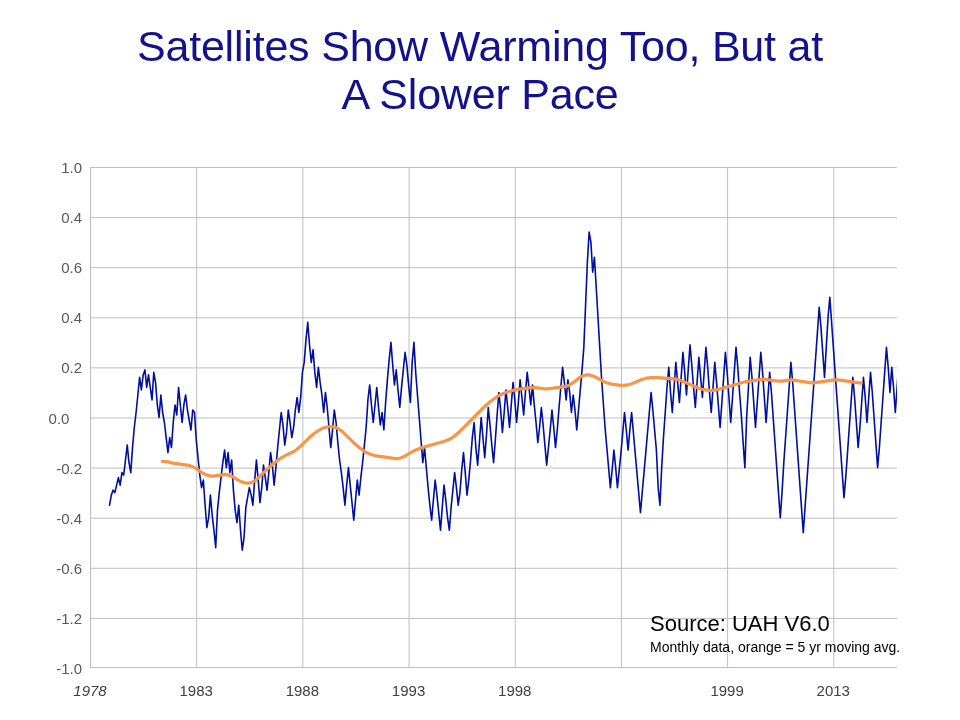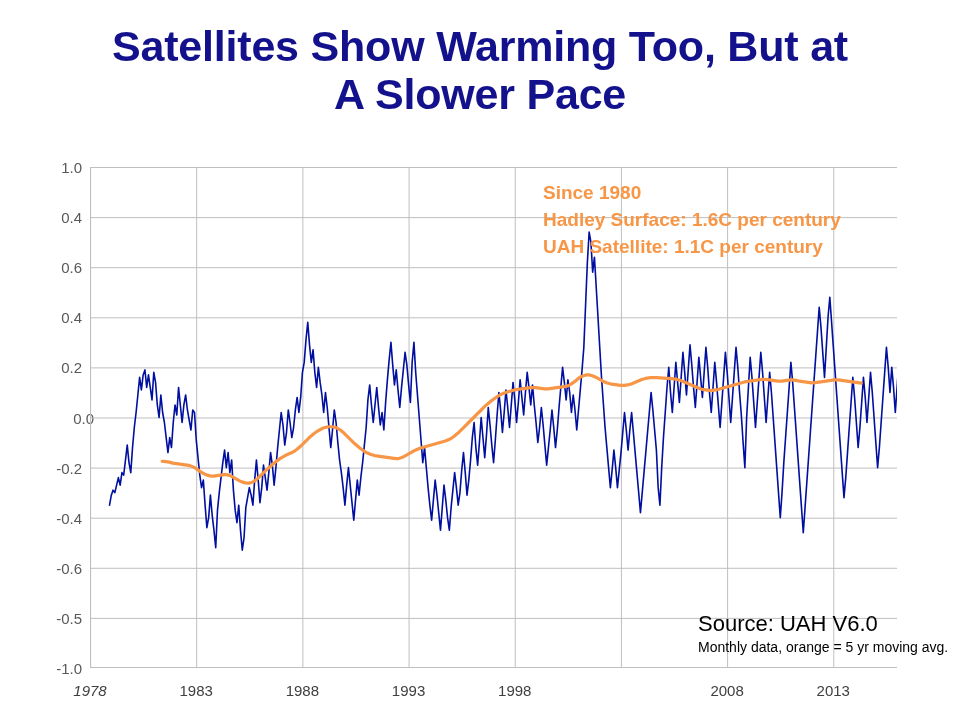--- a/index.html
+++ b/index.html
@@ -11,21 +11,21 @@
     position:relative;
   }
   #slide{position:absolute;left:0;top:0;width:960px;height:720px;}
 
   
   #chart-title{
     position:absolute;left:0;top:22px;width:960px;
     text-align:center;
     color:#13128C;
     font-size:43px;
-    font-weight:700;
+    font-weight:400;
     line-height:1.12;
     letter-spacing:-0.2px;
   }
   #chart-title .ln{display:block;}
 
   
   #plot-area{
     position:absolute;left:90px;top:167px;width:807px;height:501px;
   }
   #plot-svg{position:absolute;left:0;top:0;}
@@ -57,56 +57,55 @@
     line-height:1.42;
     white-space:nowrap;
   }
   #trend-note .ln{display:block;}
 
   #source-note{
     position:absolute;left:650px;top:612px;
     color:#000000;
     line-height:1.12;
     white-space:nowrap;
-    margin-left:48px;
   }
   #source-main{display:block;font-size:22px;}
   #source-sub{display:block;font-size:14px;margin-top:3px;}
 </style>
 </head>
 <body>
 
 <div id="slide">
 
   <div id="chart-title">
     <span class="ln">Satellites Show Warming Too, But at</span>
     <span class="ln">A Slower Pace</span>
   </div>
 
   <div id="yticks">
       <div class="ytick" style="left: 36px; top: 160px;">1.0</div>
       <div class="ytick" style="left: 36px; top: 210.1px;">0.4</div>
       <div class="ytick" style="left: 36px; top: 260.2px; text-align: right;">0.6</div>
       <div class="ytick" style="left: 36px; top: 310.3px;">0.4</div>
       <div class="ytick" style="left: 36px; top: 360.4px;">0.2</div>
-      <div class="ytick" style="left: 48px; top: 410.5px;">0.0</div>
+      <div class="ytick" style="left: 36px; top: 410.5px; text-align: center;">0.0</div>
       <div class="ytick" style="left: 36px; top: 460.6px;">-0.2</div>
       <div class="ytick" style="left: 36px; top: 510.7px;">-0.4</div>
       <div class="ytick" style="left: 36px; top: 560.8px;">-0.6</div>
-      <div class="ytick" style="left: 36px; top: 610.9px;">-0.5</div>
+      <div class="ytick" style="left: 36px; top: 610.9px;">-1.2</div>
       <div class="ytick" style="left: 36px; top: 661px;">-1.0</div>
     </div>
   <div id="xticks">
       <div class="xtick" style="left: 55px; top: 683px; font-style: italic;">1978</div>
       <div class="xtick" style="left: 161.184px; top: 683px;">1983</div>
       <div class="xtick" style="left: 267.368px; top: 683px;">1988</div>
       <div class="xtick" style="left: 373.553px; top: 683px;">1993</div>
       <div class="xtick" style="left: 479.737px; top: 683px;">1998</div>
       <div class="xtick" style="left: 585.921px; top: 683px; margin-top: 34px;">2003</div>
-      <div class="xtick" style="left: 692.105px; top: 683px;">2008</div>
+      <div class="xtick" style="left: 692.105px; top: 683px;">1999</div>
       <div class="xtick" style="left: 798.289px; top: 683px;">2013</div>
     </div>
 
   <div id="plot-area">
     <svg id="plot-svg" width="807" height="501" viewBox="0 0 807 501">
         <line x1="0" y1="0.5" x2="807" y2="0.5" stroke="#BFBFBF" stroke-width="1"></line>
         <line x1="0" y1="50.59999999999999" x2="807" y2="50.59999999999999" stroke="#BFBFBF" stroke-width="1"></line>
         <line x1="0" y1="100.7" x2="807" y2="100.7" stroke="#BFBFBF" stroke-width="1"></line>
         <line x1="0" y1="150.79999999999998" x2="807" y2="150.79999999999998" stroke="#BFBFBF" stroke-width="1"></line>
         <line x1="0" y1="200.9" x2="807" y2="200.9" stroke="#BFBFBF" stroke-width="1"></line>
@@ -124,24 +123,19 @@
         <line x1="531.421052631579" y1="0" x2="531.421052631579" y2="501" stroke="#BFBFBF" stroke-width="1"></line>
         <line x1="637.6052631578948" y1="0" x2="637.6052631578948" y2="501" stroke="#BFBFBF" stroke-width="1"></line>
         <line x1="743.7894736842105" y1="0" x2="743.7894736842105" y2="501" stroke="#BFBFBF" stroke-width="1"></line>
         <line x1="0.5" y1="0" x2="0.5" y2="501" stroke="#BFBFBF" stroke-width="1.2"></line>
         <line x1="0" y1="500.5" x2="807" y2="500.5" stroke="#BFBFBF" stroke-width="1.2"></line>
         <path d="M19.54,338.18 L21.31,328.16 L23.08,323.14 L24.85,325.65 L26.62,318.13 L28.39,310.62 L30.16,318.13 L31.93,305.61 L33.70,308.12 L35.47,293.08 L37.24,278.06 L39.00,295.59 L40.77,305.61 L42.54,280.56 L44.31,260.52 L46.08,245.49 L47.85,227.96 L49.62,210.42 L51.39,222.94 L53.16,207.91 L54.93,202.91 L56.70,220.44 L58.47,207.91 L60.24,220.44 L62.01,232.96 L63.78,205.41 L65.55,215.43 L67.32,237.97 L69.09,250.50 L70.86,227.96 L72.63,245.49 L74.40,255.51 L76.17,270.54 L77.94,285.57 L79.71,270.54 L81.48,280.56 L83.25,255.51 L85.02,237.97 L86.79,248.00 L88.56,220.44 L90.33,237.97 L92.10,255.51 L93.87,237.97 L95.64,227.96 L97.41,242.98 L99.18,253.00 L100.95,263.03 L102.72,242.98 L104.49,245.49 L106.25,273.05 L108.02,290.58 L109.79,308.12 L111.56,320.64 L113.33,313.13 L115.10,338.18 L116.87,360.72 L118.64,350.70 L120.41,328.16 L122.18,348.20 L123.95,363.22 L125.72,380.76 L127.49,343.19 L129.26,325.65 L131.03,310.62 L132.80,295.59 L134.57,283.06 L136.34,300.60 L138.11,285.57 L139.88,305.61 L141.65,293.08 L143.42,323.14 L145.19,343.19 L146.96,355.71 L148.73,338.18 L150.50,363.22 L152.27,383.26 L154.04,370.74 L155.81,340.68 L157.58,330.66 L159.35,320.64 L161.12,328.16 L162.89,338.18 L164.66,313.13 L166.43,293.08 L168.20,313.13 L169.97,335.67 L171.74,320.64 L173.50,298.09 L175.27,310.62 L177.04,323.14 L178.81,305.61 L180.58,285.57 L182.35,298.09 L184.12,318.13 L185.89,300.60 L187.66,280.56 L189.43,263.03 L191.20,245.49 L192.97,258.01 L194.74,278.06 L196.51,265.53 L198.28,242.98 L200.05,255.51 L201.82,270.54 L203.59,260.52 L205.36,242.98 L207.13,230.46 L208.90,245.49 L210.67,230.46 L212.44,205.41 L214.21,195.39 L215.98,172.84 L217.75,155.31 L219.52,177.85 L221.29,195.39 L223.06,182.87 L224.83,205.41 L226.60,220.44 L228.37,200.40 L230.14,215.43 L231.91,227.96 L233.68,245.49 L235.45,225.45 L237.22,240.48 L238.99,260.52 L240.75,280.56 L242.52,263.03 L244.29,242.98 L246.06,255.51 L247.83,275.55 L249.60,293.08 L251.37,305.61 L253.14,320.64 L254.91,338.18 L256.68,318.13 L258.45,300.60 L260.22,318.13 L261.99,335.67 L263.76,353.20 L265.53,333.17 L267.30,313.13 L269.07,328.16 L270.84,310.62 L272.61,295.59 L274.38,278.06 L276.15,260.52 L277.92,232.96 L279.69,217.94 L281.46,237.97 L283.23,255.51 L285.00,237.97 L286.77,220.44 L288.54,240.48 L290.31,258.01 L292.08,245.49 L293.85,263.03 L295.62,235.47 L297.39,212.92 L299.16,192.88 L300.93,175.35 L302.70,197.90 L304.47,217.94 L306.24,202.91 L308.00,222.94 L309.77,240.48 L311.54,220.44 L313.31,202.91 L315.08,185.37 L316.85,197.90 L318.62,217.94 L320.39,235.47 L322.16,195.39 L323.93,175.35 L325.70,205.41 L327.47,227.96 L329.24,250.50 L331.01,273.05 L332.78,295.59 L334.55,280.56 L336.32,300.60 L338.09,320.64 L339.86,338.18 L341.63,353.20 L343.40,333.17 L345.17,313.13 L346.94,328.16 L348.71,345.69 L350.48,363.22 L352.25,340.68 L354.02,318.13 L355.79,333.17 L357.56,350.70 L359.33,363.22 L361.10,340.68 L362.87,323.14 L364.64,305.61 L366.41,320.64 L368.18,338.18 L369.95,325.65 L371.72,303.11 L373.49,285.57 L375.25,305.61 L377.02,328.16 L378.79,313.13 L380.56,293.08 L382.33,270.54 L384.10,255.51 L385.87,280.56 L387.64,298.09 L389.41,275.55 L391.18,250.50 L392.95,270.54 L394.72,290.58 L396.49,268.04 L398.26,240.48 L400.03,258.01 L401.80,278.06 L403.57,295.59 L405.34,273.05 L407.11,248.00 L408.88,225.45 L410.65,242.98 L412.42,265.53 L414.19,245.49 L415.96,222.94 L417.73,240.48 L419.50,260.52 L421.27,237.97 L423.04,215.43 L424.81,232.96 L426.58,255.51 L428.35,235.47 L430.12,212.92 L431.89,230.46 L433.66,248.00 L435.43,225.45 L437.20,205.41 L438.97,220.44 L440.74,237.97 L442.50,217.94 L444.27,237.97 L446.04,255.51 L447.81,275.55 L449.58,260.52 L451.35,240.48 L453.12,258.01 L454.89,278.06 L456.66,298.09 L458.43,280.56 L460.20,263.03 L461.97,242.98 L463.74,260.52 L465.51,280.56 L467.28,263.03 L469.05,240.48 L470.82,220.44 L472.59,200.40 L474.36,215.43 L476.13,232.96 L477.90,212.92 L479.67,225.45 L481.44,245.49 L483.21,227.96 L484.98,242.98 L486.75,263.03 L488.52,242.98 L490.29,222.94 L492.06,202.91 L493.83,180.36 L495.60,137.78 L497.37,95.19 L499.14,65.13 L500.91,75.15 L502.68,105.21 L504.45,90.18 L506.22,120.24 L507.99,150.30 L509.75,180.36 L511.52,210.42 L513.29,235.47 L515.06,260.52 L516.83,280.56 L518.60,300.60 L520.37,320.64 L522.14,303.11 L523.91,283.06 L525.68,300.60 L527.45,320.64 L529.22,303.11 L530.99,285.57 L532.76,265.53 L534.53,245.49 L536.30,263.03 L538.07,283.06 L539.84,263.03 L541.61,245.49 L543.38,265.53 L545.15,285.57 L546.92,305.61 L548.69,325.65 L550.46,345.69 L552.23,325.65 L554.00,305.61 L555.77,285.57 L557.54,265.53 L559.31,245.49 L561.08,225.45 L562.85,242.98 L564.62,263.03 L566.39,283.06 L568.16,320.64 L569.93,338.18 L571.70,300.60 L573.47,270.54 L575.24,245.49 L577.00,220.44 L578.77,200.40 L580.54,225.45 L582.31,245.49 L584.08,220.44 L585.85,195.39 L587.62,215.43 L589.39,235.47 L591.16,210.42 L592.93,185.37 L594.70,205.41 L596.47,227.96 L598.24,202.91 L600.01,177.85 L601.78,197.90 L603.55,220.44 L605.32,240.48 L607.09,215.43 L608.86,190.38 L610.63,210.42 L612.40,230.46 L614.17,205.41 L615.94,180.36 L617.71,200.40 L619.48,225.45 L621.25,245.49 L623.02,220.44 L624.79,195.39 L626.56,215.43 L628.33,237.97 L630.10,260.52 L631.87,235.47 L633.64,210.42 L635.41,185.37 L637.18,205.41 L638.95,230.46 L640.72,255.51 L642.49,230.46 L644.25,205.41 L646.02,180.36 L647.79,200.40 L649.56,225.45 L651.33,248.00 L653.10,275.55 L654.87,300.60 L656.64,250.50 L658.41,220.44 L660.18,190.38 L661.95,210.42 L663.72,235.47 L665.49,260.52 L667.26,235.47 L669.03,210.42 L670.80,185.37 L672.57,205.41 L674.34,230.46 L676.11,255.51 L677.88,230.46 L679.65,205.41 L681.42,225.45 L683.19,250.50 L684.96,275.55 L686.73,300.60 L688.50,325.65 L690.27,350.70 L692.04,325.65 L693.81,295.59 L695.58,270.54 L697.35,245.49 L699.12,220.44 L700.89,195.39 L702.66,215.43 L704.43,240.48 L706.20,265.53 L707.97,290.58 L709.73,315.63 L711.50,340.68 L713.27,365.73 L715.04,340.68 L716.81,315.63 L718.58,290.58 L720.35,265.53 L722.12,240.48 L723.89,215.43 L725.66,190.38 L727.43,165.33 L729.20,140.28 L730.97,160.32 L732.74,185.37 L734.51,210.42 L736.28,180.36 L738.05,150.30 L739.82,130.26 L741.59,155.31 L743.36,180.36 L745.13,205.41 L746.90,230.46 L748.67,255.51 L750.44,280.56 L752.21,305.61 L753.98,330.66 L755.75,310.62 L757.52,285.57 L759.29,260.52 L761.06,235.47 L762.83,210.42 L764.60,230.46 L766.37,255.51 L768.14,280.56 L769.91,260.52 L771.68,235.47 L773.45,210.42 L775.22,230.46 L776.98,255.51 L778.75,230.46 L780.52,205.41 L782.29,225.45 L784.06,250.50 L785.83,275.55 L787.60,300.60 L789.37,280.56 L791.14,255.51 L792.91,230.46 L794.68,205.41 L796.45,180.36 L798.22,200.40 L799.99,225.45 L801.76,200.40 L803.53,220.44 L805.30,245.49 L807.07,220.44 L808.84,195.39 L810.61,215.43 L812.38,190.38 L814.15,210.42 L815.92,185.37 L817.69,205.41 L819.46,180.36 L821.23,200.40 L823.00,175.35 L824.77,195.39 L826.54,170.34 L828.31,190.38 L830.08,165.33 L831.85,185.37 L833.62,160.32 L835.39,140.28" fill="none" stroke="#000F9F" stroke-width="1.6" stroke-linejoin="round" stroke-linecap="round"></path>
         <path d="M72.21,294.34 L73.97,294.34 L75.74,294.59 L77.51,294.84 L79.28,295.09 L81.05,295.59 L82.82,296.09 L84.59,296.34 L86.36,296.59 L88.13,296.84 L89.90,297.09 L91.67,297.34 L93.44,297.59 L95.21,297.84 L96.98,298.09 L98.75,298.35 L100.52,298.85 L102.29,299.60 L104.06,300.35 L105.83,301.35 L107.60,302.60 L109.37,303.86 L111.14,305.11 L112.91,306.11 L114.68,307.11 L116.45,307.86 L118.22,308.37 L119.99,308.87 L121.76,309.12 L123.53,309.12 L125.30,308.87 L127.07,308.62 L128.84,308.37 L130.61,308.12 L132.38,307.86 L134.15,307.61 L135.92,307.61 L137.69,307.86 L139.46,308.37 L141.22,309.12 L142.99,310.12 L144.76,311.12 L146.53,312.12 L148.30,313.13 L150.07,314.13 L151.84,314.88 L153.61,315.38 L155.38,315.88 L157.15,316.13 L158.92,316.13 L160.69,315.88 L162.46,315.13 L164.23,314.13 L166.00,312.87 L167.77,311.37 L169.54,309.62 L171.31,307.86 L173.08,306.11 L174.85,304.36 L176.62,302.60 L178.39,301.10 L180.16,299.60 L181.93,298.09 L183.70,296.59 L185.47,295.09 L187.24,293.59 L189.01,292.33 L190.78,291.08 L192.55,290.08 L194.32,289.08 L196.09,288.07 L197.86,287.32 L199.63,286.57 L201.40,285.82 L203.17,284.82 L204.94,283.82 L206.71,282.56 L208.47,281.06 L210.24,279.56 L212.01,277.80 L213.78,276.05 L215.55,274.30 L217.32,272.54 L219.09,270.79 L220.86,269.29 L222.63,267.78 L224.40,266.28 L226.17,265.03 L227.94,263.78 L229.71,262.77 L231.48,261.77 L233.25,261.02 L235.02,260.52 L236.79,260.02 L238.56,259.77 L240.33,259.77 L242.10,259.77 L243.87,260.02 L245.64,260.52 L247.41,261.27 L249.18,262.27 L250.95,263.53 L252.72,265.03 L254.49,266.53 L256.26,268.29 L258.03,270.04 L259.80,271.79 L261.57,273.55 L263.34,275.30 L265.11,277.05 L266.88,278.56 L268.65,280.06 L270.42,281.56 L272.19,282.81 L273.96,284.07 L275.72,285.07 L277.49,286.07 L279.26,286.82 L281.03,287.57 L282.80,288.07 L284.57,288.58 L286.34,288.83 L288.11,289.08 L289.88,289.33 L291.65,289.58 L293.42,289.83 L295.19,290.08 L296.96,290.33 L298.73,290.58 L300.50,290.83 L302.27,291.08 L304.04,291.33 L305.81,291.58 L307.58,291.58 L309.35,291.33 L311.12,290.83 L312.89,290.08 L314.66,289.08 L316.43,288.07 L318.20,287.07 L319.97,286.07 L321.74,285.07 L323.51,284.07 L325.28,283.32 L327.05,282.56 L328.82,281.81 L330.59,281.06 L332.36,280.56 L334.13,280.06 L335.90,279.56 L337.67,279.06 L339.44,278.56 L341.21,278.06 L342.97,277.55 L344.74,277.05 L346.51,276.55 L348.28,276.05 L350.05,275.55 L351.82,275.05 L353.59,274.55 L355.36,274.05 L357.13,273.30 L358.90,272.54 L360.67,271.54 L362.44,270.54 L364.21,269.29 L365.98,267.78 L367.75,266.28 L369.52,264.53 L371.29,262.77 L373.06,261.02 L374.83,259.27 L376.60,257.51 L378.37,255.76 L380.14,254.01 L381.91,252.25 L383.68,250.50 L385.45,248.75 L387.22,246.99 L388.99,245.24 L390.76,243.49 L392.53,241.73 L394.30,239.98 L396.07,238.23 L397.84,236.72 L399.61,235.22 L401.38,233.72 L403.15,232.46 L404.92,231.21 L406.69,229.96 L408.46,228.96 L410.22,227.96 L411.99,226.95 L413.76,226.20 L415.53,225.45 L417.30,224.95 L419.07,224.45 L420.84,223.95 L422.61,223.45 L424.38,222.94 L426.15,222.69 L427.92,222.44 L429.69,222.19 L431.46,221.94 L433.23,221.69 L435.00,221.44 L436.77,221.19 L438.54,220.94 L440.31,220.69 L442.08,220.69 L443.85,220.69 L445.62,220.69 L447.39,220.94 L449.16,221.19 L450.93,221.44 L452.70,221.69 L454.47,221.94 L456.24,221.94 L458.01,221.94 L459.78,221.69 L461.55,221.44 L463.32,221.19 L465.09,220.94 L466.86,220.69 L468.63,220.44 L470.40,220.19 L472.17,219.94 L473.94,219.69 L475.71,219.44 L477.47,218.94 L479.24,218.19 L481.01,217.18 L482.78,215.93 L484.55,214.68 L486.32,213.18 L488.09,211.67 L489.86,210.42 L491.63,209.42 L493.40,208.67 L495.17,208.17 L496.94,207.91 L498.71,207.91 L500.48,208.17 L502.25,208.67 L504.02,209.42 L505.79,210.17 L507.56,211.17 L509.33,212.17 L511.10,213.18 L512.87,214.18 L514.64,214.93 L516.41,215.68 L518.18,216.18 L519.95,216.68 L521.72,217.18 L523.49,217.43 L525.26,217.68 L527.03,217.94 L528.80,218.19 L530.57,218.44 L532.34,218.44 L534.11,218.44 L535.88,218.19 L537.65,217.94 L539.42,217.43 L541.19,216.93 L542.96,216.18 L544.72,215.43 L546.49,214.68 L548.26,213.93 L550.03,213.18 L551.80,212.42 L553.57,211.92 L555.34,211.42 L557.11,211.17 L558.88,210.92 L560.65,210.67 L562.42,210.67 L564.19,210.67 L565.96,210.67 L567.73,210.67 L569.50,210.92 L571.27,210.92 L573.04,211.17 L574.81,211.17 L576.58,211.42 L578.35,211.42 L580.12,211.67 L581.89,211.67 L583.66,211.92 L585.43,212.17 L587.20,212.42 L588.97,212.92 L590.74,213.43 L592.51,214.18 L594.28,214.93 L596.05,215.68 L597.82,216.43 L599.59,217.18 L601.36,217.94 L603.13,218.69 L604.90,219.44 L606.67,220.19 L608.44,220.94 L610.21,221.69 L611.97,222.19 L613.74,222.69 L615.51,222.94 L617.28,223.20 L619.05,223.45 L620.82,223.45 L622.59,223.45 L624.36,223.20 L626.13,222.94 L627.90,222.44 L629.67,221.94 L631.44,221.44 L633.21,220.94 L634.98,220.44 L636.75,219.94 L638.52,219.44 L640.29,218.94 L642.06,218.44 L643.83,217.94 L645.60,217.43 L647.37,216.93 L649.14,216.43 L650.91,215.93 L652.68,215.43 L654.45,214.93 L656.22,214.68 L657.99,214.43 L659.76,214.18 L661.53,213.93 L663.30,213.68 L665.07,213.43 L666.84,213.18 L668.61,212.92 L670.38,212.67 L672.15,212.42 L673.92,212.42 L675.69,212.42 L677.46,212.67 L679.22,212.92 L680.99,213.18 L682.76,213.43 L684.53,213.68 L686.30,213.93 L688.07,214.18 L689.84,214.18 L691.61,214.18 L693.38,213.93 L695.15,213.68 L696.92,213.43 L698.69,213.18 L700.46,212.92 L702.23,212.92 L704.00,213.18 L705.77,213.43 L707.54,213.68 L709.31,214.18 L711.08,214.43 L712.85,214.68 L714.62,214.93 L716.39,215.18 L718.16,215.43 L719.93,215.68 L721.70,215.93 L723.47,215.93 L725.24,215.68 L727.01,215.43 L728.78,215.18 L730.55,214.93 L732.32,214.68 L734.09,214.43 L735.86,214.18 L737.63,213.93 L739.40,213.68 L741.17,213.43 L742.94,213.18 L744.70,212.92 L746.47,212.92 L748.24,212.92 L750.01,213.18 L751.78,213.43 L753.55,213.68 L755.32,213.93 L757.09,214.18 L758.86,214.43 L760.63,214.68 L762.40,214.93 L764.17,215.18 L765.94,215.43 L767.71,215.68 L769.48,215.93 L771.25,216.18" fill="none" stroke="#F79646" stroke-width="3.2" stroke-linejoin="round" stroke-linecap="round"></path>
       </svg>
   </div>
 
-  <div id="trend-note">
-    <span class="ln">Since 1980</span>
-    <span class="ln">Hadley Surface: 1.6C per century</span>
-    <span class="ln">UAH Satellite:  1.1C per century</span>
-  </div>
 
   <div id="source-note">
     <span id="source-main">Source:  UAH V6.0</span>
     <span id="source-sub">Monthly  data, orange = 5 yr moving avg.</span>
   </div>
 
 </div>
 
 </body></html>

